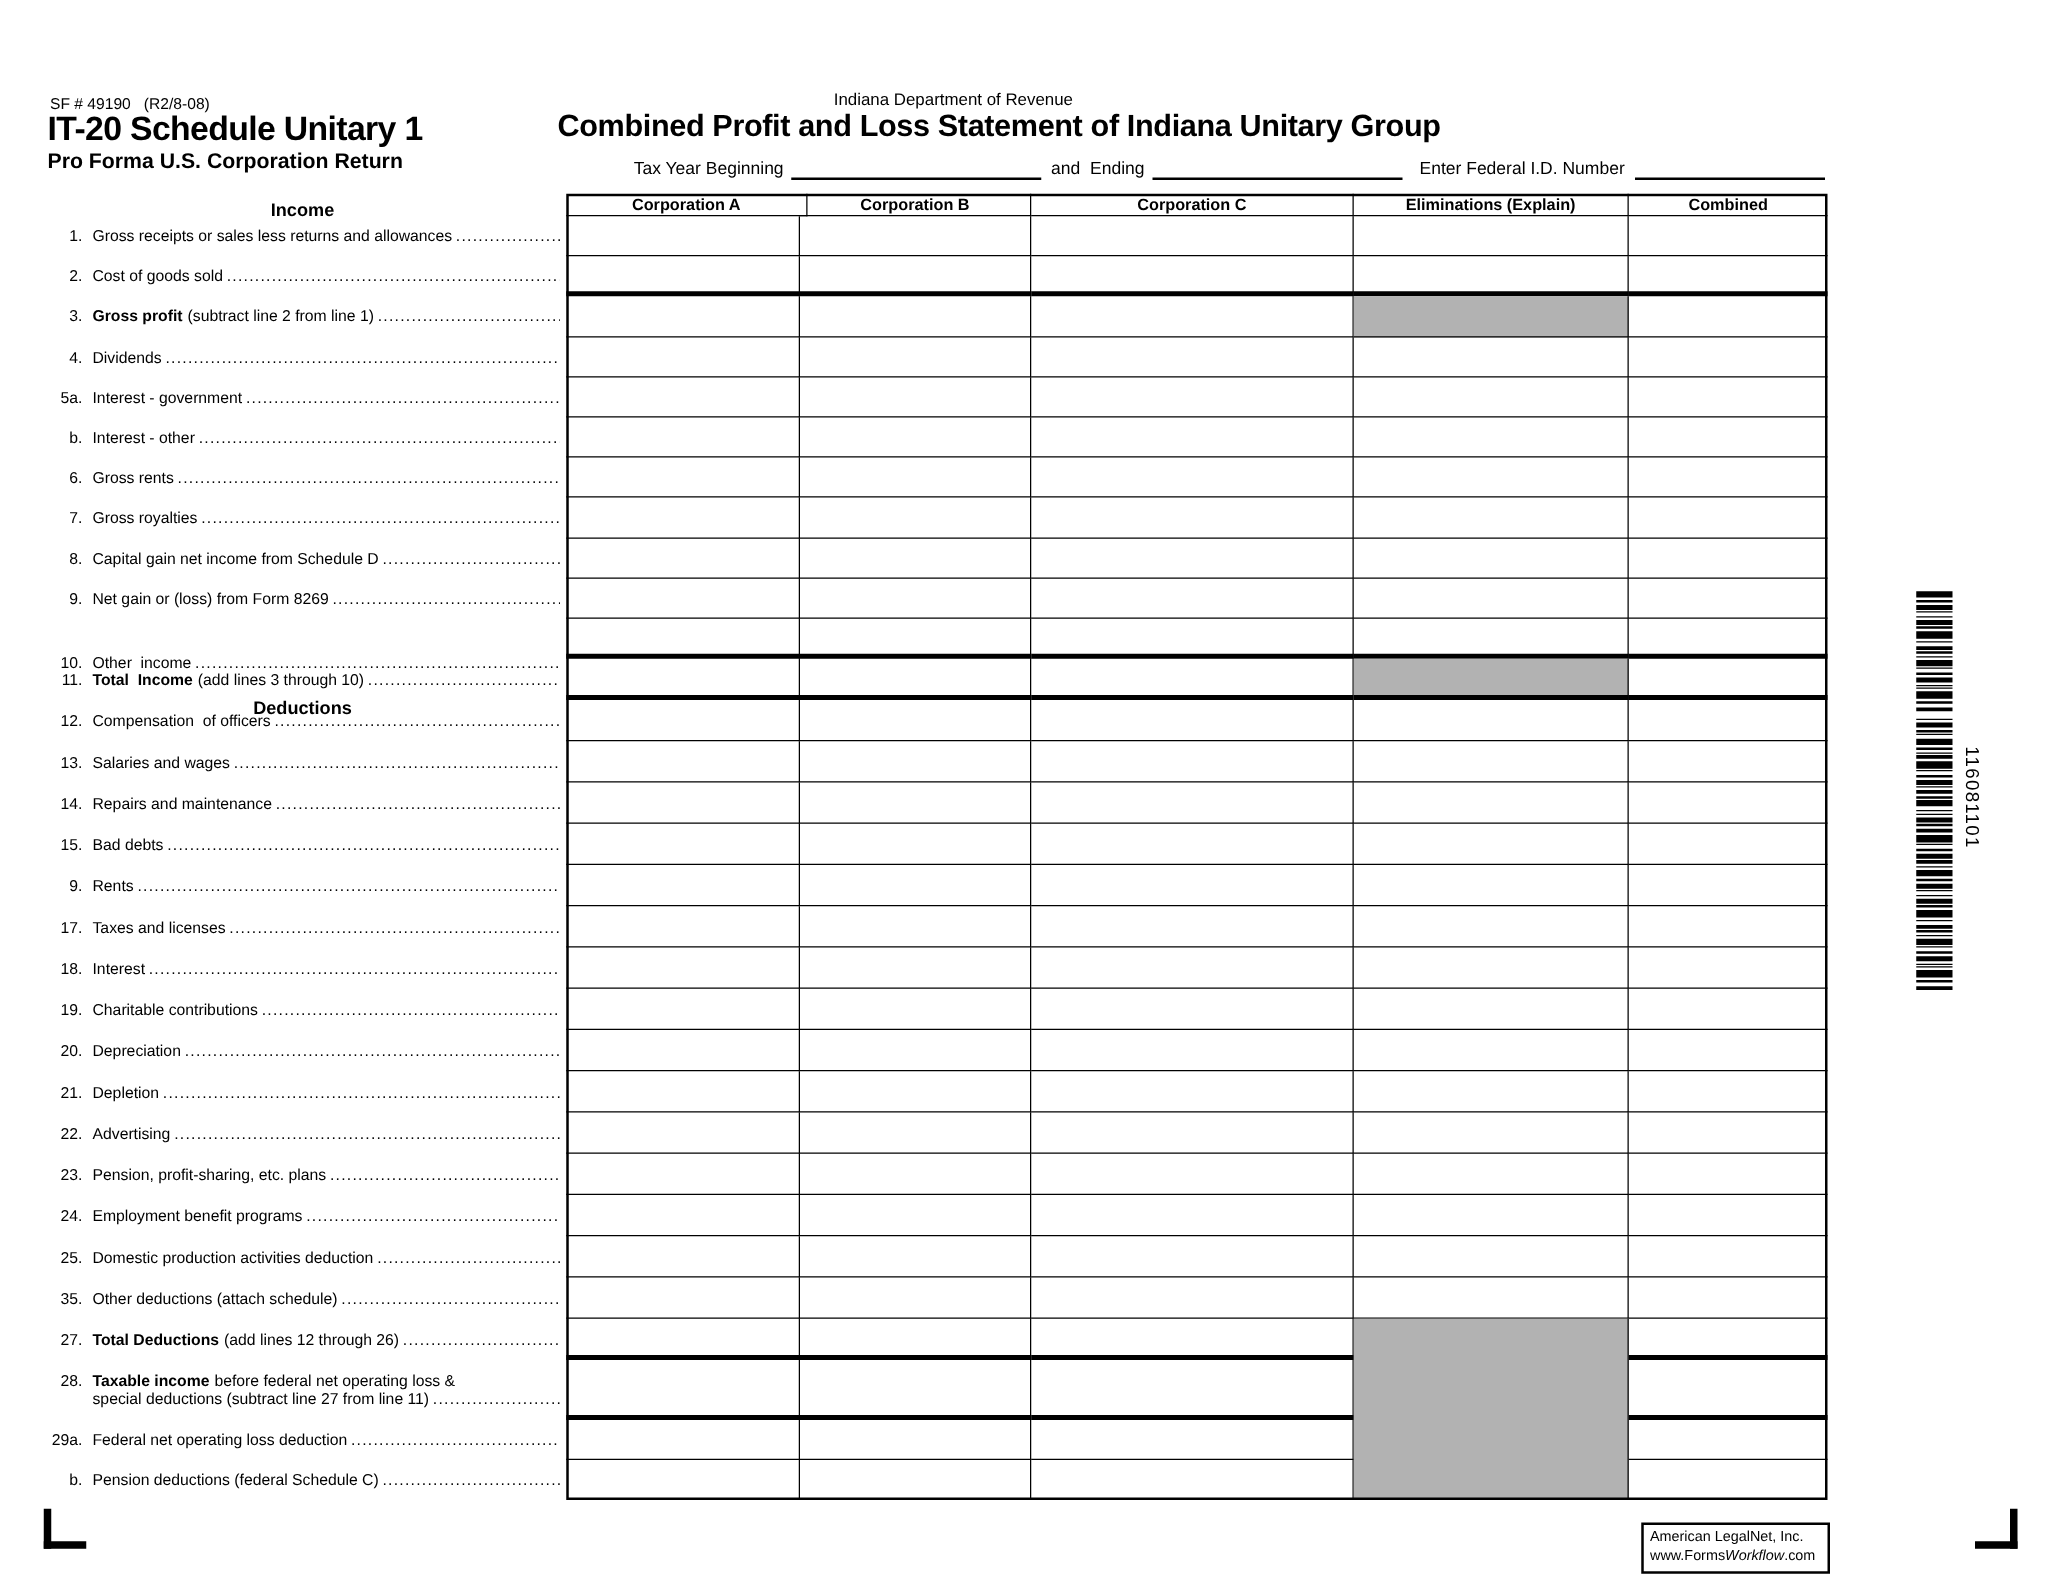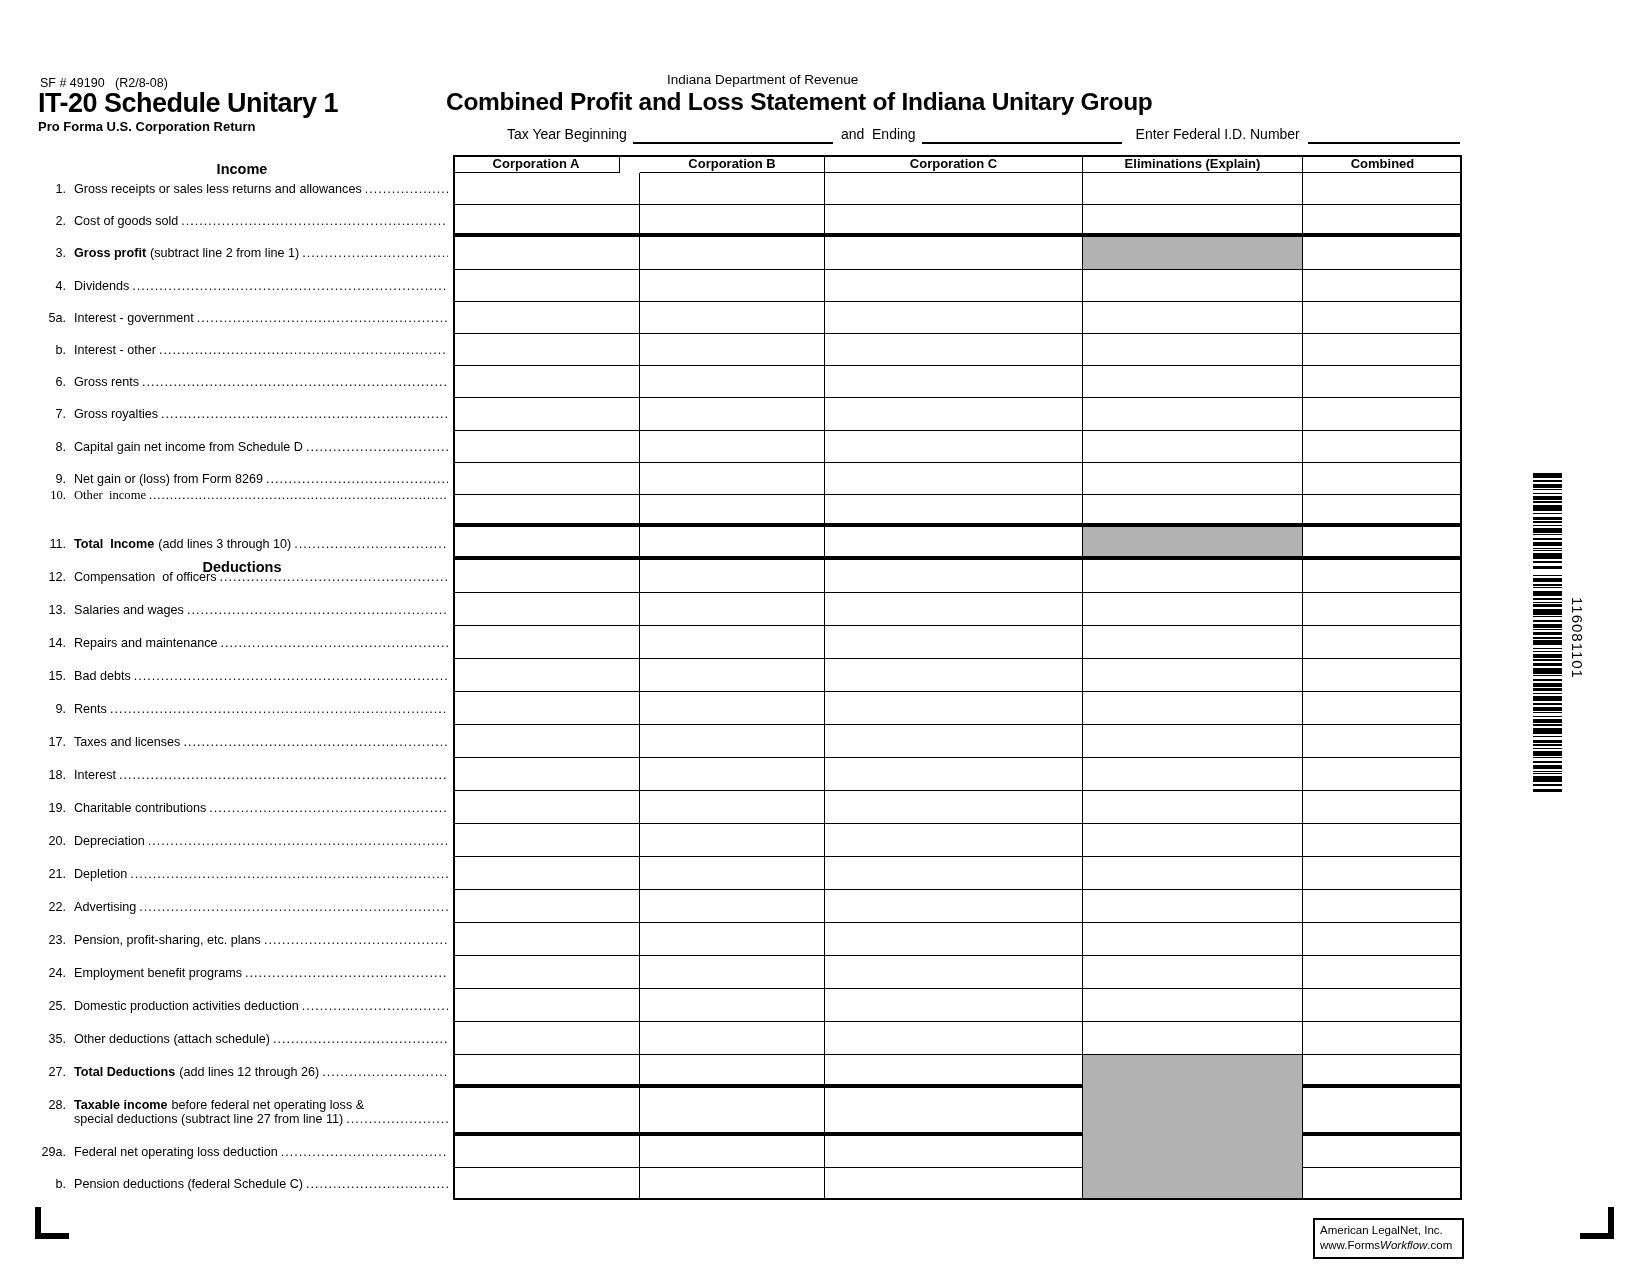--- a/index.html
+++ b/index.html
@@ -5,21 +5,21 @@
   html,body{margin:0;padding:0;}
   body{
     width:1650px;height:1275px;position:relative;background:#fff;color:#000;
     font-family:"Liberation Sans", sans-serif;overflow:hidden;
   }
   .abs{position:absolute;}
   .pre{white-space:pre;}
   
   .sf{left:40px;top:76px;font-size:12.5px;}
   .form-code{left:38px;top:88px;font-size:27px;font-weight:bold;letter-spacing:-0.5px;}
-  .form-sub{left:38px;top:119px;font-size:13px;font-weight:bold;}
+  .form-sub{left:38px;top:119px;font-size:17px;font-weight:bold;}
   .dept{left:667px;top:72px;font-size:13.5px;}
   .main-title{left:446px;top:88px;font-size:24.5px;font-weight:bold;letter-spacing:-0.3px;}
   .taxline{left:507px;top:122px;width:953px;height:22px;display:flex;align-items:flex-end;font-size:14px;}
   .taxline .t{white-space:pre;padding-bottom:2px;}
   .blank{border-bottom:2.2px solid #000;height:18px;}
   .u1{width:200px;margin-left:6px;}
   .u2{width:200px;margin-left:6px;}
   .u3{flex:1;margin-left:8px;}
   .ml8{margin-left:8px;} .ml14{margin-left:14px;}
   
@@ -116,21 +116,21 @@
     <div class="abs lbl-row" style="top: 430.6px; height: 32.2px;">
       <span class="num">8.</span>
       <span class="txt">Capital gain net income from Schedule D</span>
       <span class="leader">................................................................................................................................................................</span>
     </div>
     <div class="abs lbl-row" style="top: 462.8px; height: 32.2px;">
       <span class="num">9.</span>
       <span class="txt">Net gain or (loss) from Form 8269</span>
       <span class="leader">................................................................................................................................................................</span>
     </div>
-    <div class="abs lbl-row" style="top: 479px; height: 32.2px; font-family: Liberation Serif, serif;">
+    <div class="abs lbl-row" style="top: 514px; height: 32.2px;">
       <span class="num">10.</span>
       <span class="txt">Other  income</span>
       <span class="leader">................................................................................................................................................................</span>
     </div>
     <div class="abs lbl-row" style="top: 527.2px; height: 33px;">
       <span class="num">11.</span>
       <span class="txt"><b>Total  Income</b><span class="pre" style="padding-left: 4px;">(add lines 3 through 10)</span></span>
       <span class="leader">................................................................................................................................................................</span>
     </div>
     <div class="abs lbl-row" style="top: 560.2px; height: 33px;">
@@ -229,21 +229,21 @@
       <span class="txt">Federal net operating loss deduction</span>
       <span class="leader">................................................................................................................................................................</span>
     </div>
     <div class="abs lbl-row" style="top: 1168.2px; height: 31.3px;">
       <span class="num">b.</span>
       <span class="txt">Pension deductions (federal Schedule C)</span>
       <span class="leader">................................................................................................................................................................</span>
     </div>
   </div>
 <div id="grid">
-    <div class="abs hdr-cell b-r" style="left: 453px; top: 155px; width: 167px; height: 18px;">Corporation A</div>
+    <div class="abs hdr-cell b-r" style="left: 453px; top: 155px; width: 193px; height: 18px;">Corporation A</div>
     <div class="abs hdr-cell b-r" style="left: 640px; top: 155px; width: 185px; height: 18px;">Corporation B</div>
     <div class="abs hdr-cell b-r" style="left: 825px; top: 155px; width: 258px; height: 18px;">Corporation C</div>
     <div class="abs hdr-cell b-r" style="left: 1083px; top: 155px; width: 220px; height: 18px;">Eliminations (Explain)</div>
     <div class="abs hdr-cell" style="left: 1303px; top: 155px; width: 159px; height: 18px;">Combined</div>
     <div class="abs cell b-r b-b" style="left: 453px; top: 173px; width: 187px; height: 32.2px;"></div>
     <div class="abs cell b-r b-b" style="left: 640px; top: 173px; width: 185px; height: 32.2px;"></div>
     <div class="abs cell b-r b-b" style="left: 825px; top: 173px; width: 258px; height: 32.2px;"></div>
     <div class="abs cell b-r b-b" style="left: 1083px; top: 173px; width: 220px; height: 32.2px;"></div>
     <div class="abs cell b-b" style="left: 1303px; top: 173px; width: 159px; height: 32.2px;"></div>
     <div class="abs cell b-r b-b-thick" style="left: 453px; top: 205.2px; width: 187px; height: 32.2px;"></div>

